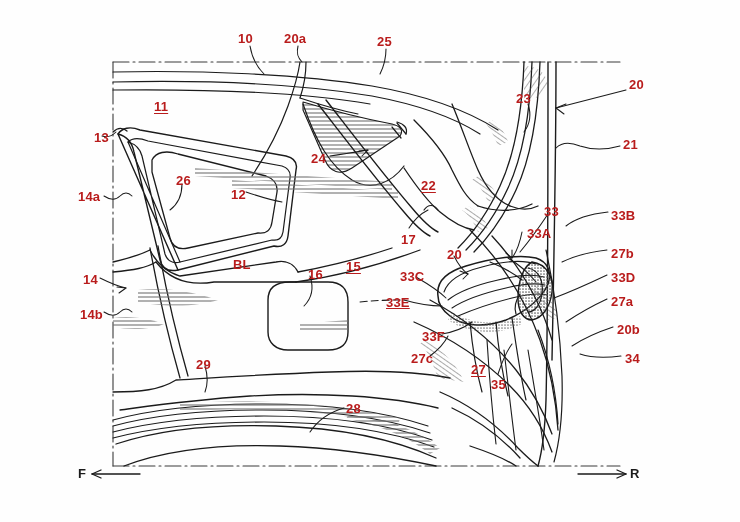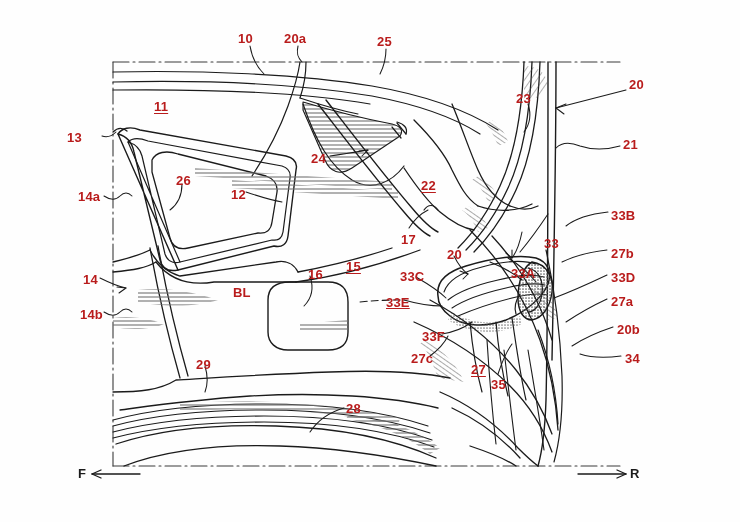--- a/index.html
+++ b/index.html
@@ -360,33 +360,33 @@
   <div class="dir" style="left:630px; top:467px;">R</div>
 
   <div id="callout-layer">
       <div class="lbl" style="left: 238px; top: 32px;">10</div>
       <div class="lbl" style="left: 284px; top: 32px;">20a</div>
       <div class="lbl" style="left: 377px; top: 35px;">25</div>
       <div class="lbl" style="left: 629px; top: 78px;">20</div>
       <div class="lbl" style="left: 516px; top: 92px;">23</div>
       <div class="lbl" style="left: 623px; top: 138px;">21</div>
       <div class="lbl u" style="left: 154px; top: 100px;">11</div>
-      <div class="lbl" style="left: 67px; top: 131px;">13</div>
+      <div class="lbl" style="left: 94px; top: 131px;">13</div>
       <div class="lbl" style="left: 311px; top: 152px;">24</div>
       <div class="lbl" style="left: 176px; top: 174px;">26</div>
       <div class="lbl" style="left: 78px; top: 190px;">14a</div>
       <div class="lbl" style="left: 231px; top: 188px;">12</div>
       <div class="lbl u" style="left: 421px; top: 179px;">22</div>
-      <div class="lbl" style="left: 544px; top: 205px; margin-top: 32px;">33</div>
+      <div class="lbl" style="left: 544px; top: 205px;">33</div>
       <div class="lbl" style="left: 611px; top: 209px;">33B</div>
       <div class="lbl" style="left: 401px; top: 233px;">17</div>
-      <div class="lbl" style="left: 511px; top: 227px; margin-top: 40px;">33A</div>
+      <div class="lbl" style="left: 527px; top: 227px;">33A</div>
       <div class="lbl" style="left: 447px; top: 248px;">20</div>
       <div class="lbl" style="left: 611px; top: 247px;">27b</div>
-      <div class="lbl" style="left: 233px; top: 258px; margin-top: 28px;">BL</div>
+      <div class="lbl" style="left: 233px; top: 258px;">BL</div>
       <div class="lbl" style="left: 308px; top: 268px;">16</div>
       <div class="lbl u" style="left: 346px; top: 260px;">15</div>
       <div class="lbl" style="left: 400px; top: 270px;">33C</div>
       <div class="lbl" style="left: 83px; top: 273px;">14</div>
       <div class="lbl" style="left: 611px; top: 271px;">33D</div>
       <div class="lbl" style="left: 611px; top: 295px;">27a</div>
       <div class="lbl" style="left: 386px; top: 296px; text-decoration: underline;">33E</div>
       <div class="lbl" style="left: 80px; top: 308px;">14b</div>
       <div class="lbl" style="left: 617px; top: 323px;">20b</div>
       <div class="lbl" style="left: 422px; top: 330px;">33F</div>

